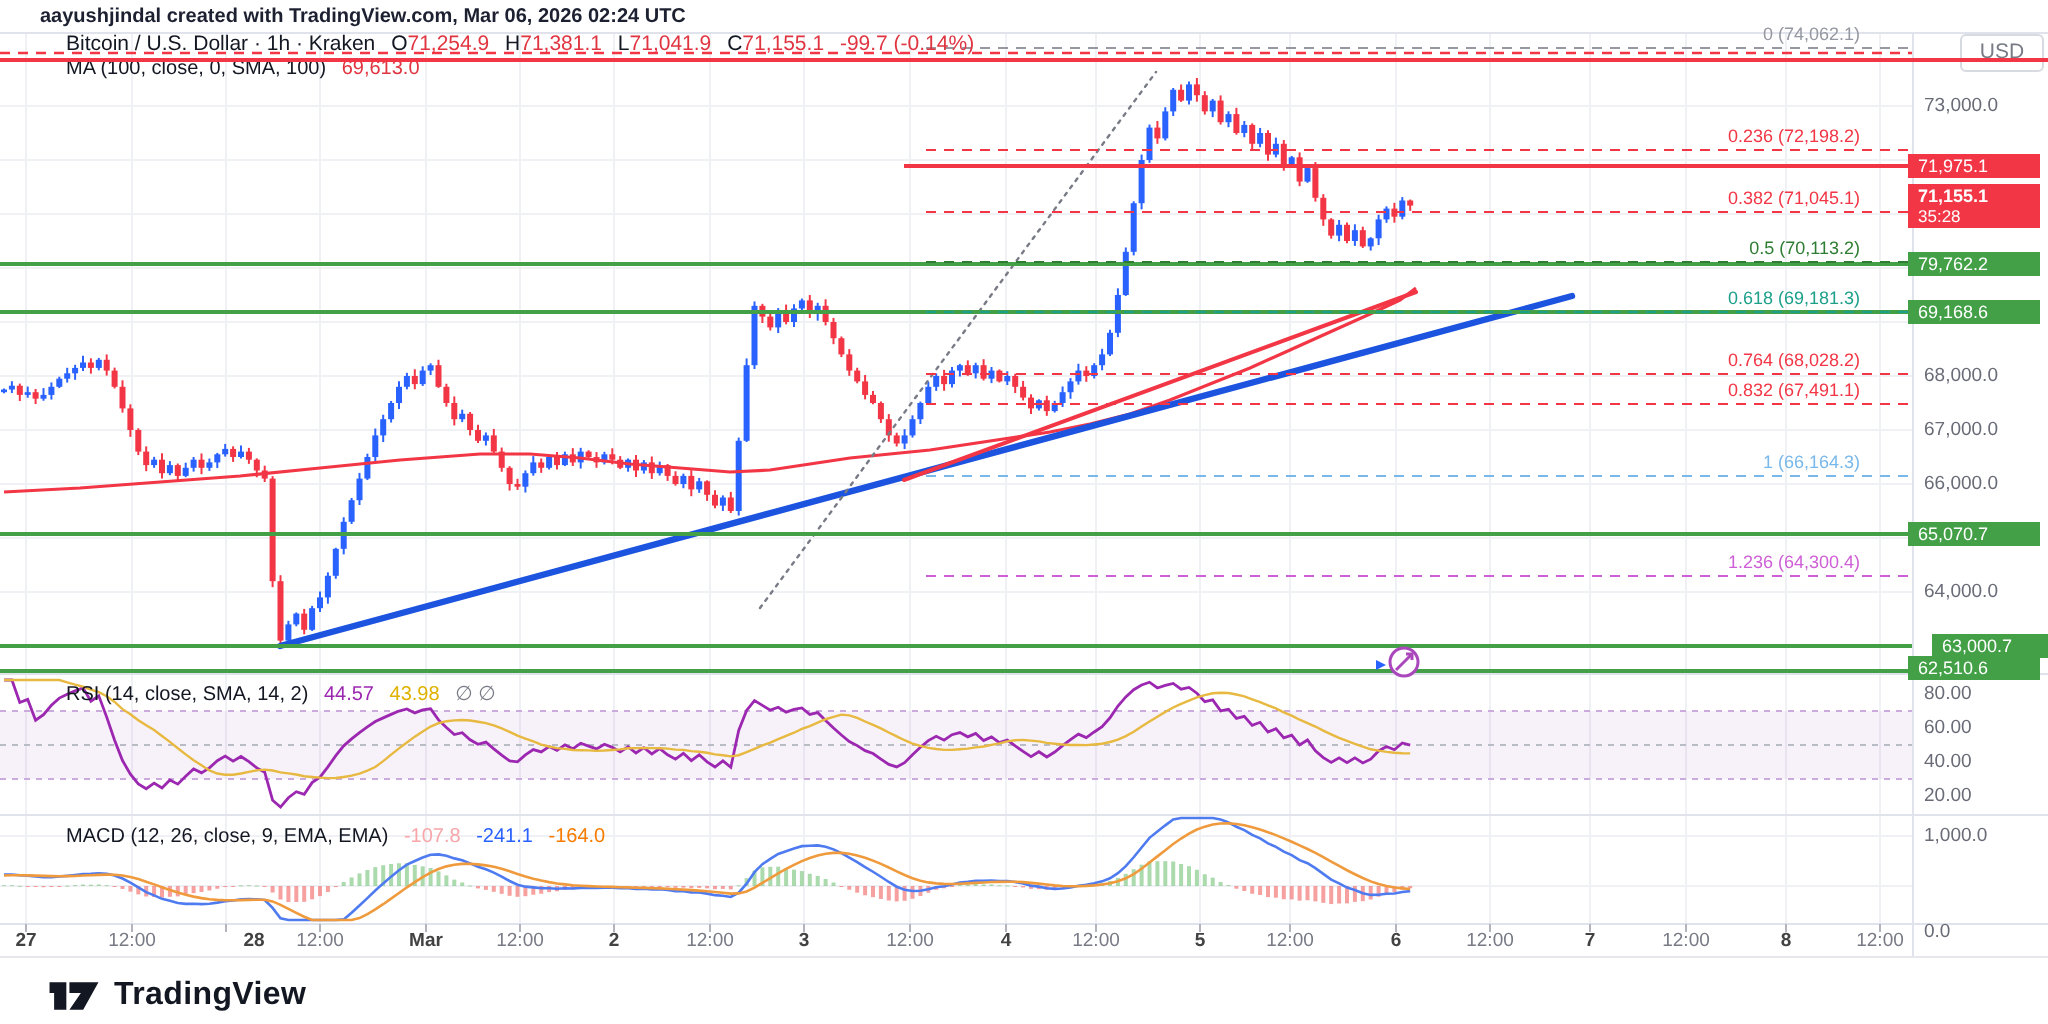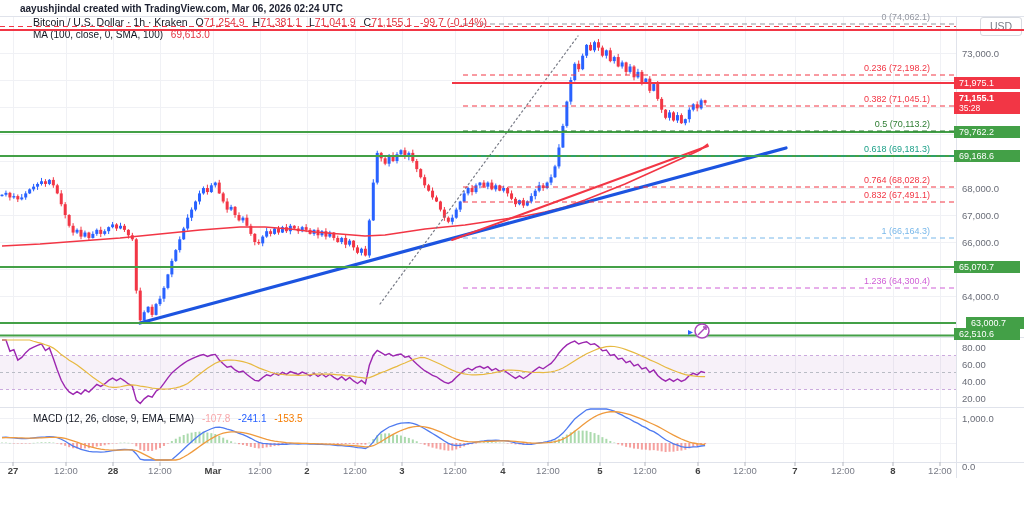--- a/index.html
+++ b/index.html
@@ -679,26 +679,32 @@
     <span class="sp">L</span><span class="v-red">71,041.9</span>
     <span class="sp">C</span><span class="v-red">71,155.1</span>
     <span class="sp v-red">-99.7 (-0.14%)</span>
   </div>
 
   <div id="ma-legend" class="legend-row">
     <span>MA (100, close, 0, SMA, 100)</span>
     <span class="sp v-red">69,613.0</span>
   </div>
 
+  <div id="rsi-legend" class="legend-row">
+    <span>RSI (14, close, SMA, 14, 2)</span>
+    <span class="sp v-purple">44.57</span>
+    <span class="sp v-yellow">43.98</span>
+    <span class="sp v-gray">∅ ∅</span>
+  </div>
 
   <div id="macd-legend" class="legend-row">
     <span>MACD (12, 26, close, 9, EMA, EMA)</span>
     <span class="sp v-pink">-107.8</span>
     <span class="sp v-blue">-241.1</span>
-    <span class="sp v-orange">-153.5</span>
+    <span class="sp v-orange">-164.0</span>
   </div>
 
   <div id="usd-box">USD</div>
 
   <div id="red-top-line"></div>
 
   <div class="frame" style="left:0;top:16px;width:1024px;height:1px;"></div>
   <div class="frame" style="left:956px;top:16px;width:1px;height:462px;"></div>
 
   <div id="overlay">
@@ -724,34 +730,43 @@
       <div class="fib-label" style="top: 73px; color: rgb(242, 54, 69);">0.236 (72,198.2)</div>
       <div class="fib-label" style="top: 104px; color: rgb(242, 54, 69);">0.382 (71,045.1)</div>
       <div class="fib-label" style="top: 129px; color: rgb(46, 125, 50);">0.5 (70,113.2)</div>
       <div class="fib-label" style="top: 154px; color: rgb(28, 160, 137);">0.618 (69,181.3)</div>
       <div class="fib-label" style="top: 185px; color: rgb(242, 54, 69);">0.764 (68,028.2)</div>
       <div class="fib-label" style="top: 200px; color: rgb(242, 54, 69);">0.832 (67,491.1)</div>
       <div class="fib-label" style="top: 236px; color: rgb(121, 184, 234);">1 (66,164.3)</div>
       <div class="fib-label" style="top: 286px; color: rgb(207, 95, 214);">1.236 (64,300.4)</div>
       <div class="time-label major" style="left: 13px;">27</div>
       <div class="time-label" style="left: 66px;">12:00</div>
-      <div class="time-label major" style="left: 113px;">28</div>
+      <div class="time-label major" style="left: 127px;">28</div>
       <div class="time-label" style="left: 160px;">12:00</div>
       <div class="time-label major" style="left: 213px;">Mar</div>
       <div class="time-label" style="left: 260px;">12:00</div>
       <div class="time-label major" style="left: 307px;">2</div>
       <div class="time-label" style="left: 355px;">12:00</div>
       <div class="time-label major" style="left: 402px;">3</div>
       <div class="time-label" style="left: 455px;">12:00</div>
       <div class="time-label major" style="left: 503px;">4</div>
       <div class="time-label" style="left: 548px;">12:00</div>
       <div class="time-label major" style="left: 600px;">5</div>
       <div class="time-label" style="left: 645px;">12:00</div>
       <div class="time-label major" style="left: 698px;">6</div>
       <div class="time-label" style="left: 745px;">12:00</div>
       <div class="time-label major" style="left: 795px;">7</div>
       <div class="time-label" style="left: 843px;">12:00</div>
       <div class="time-label major" style="left: 893px;">8</div>
       <div class="time-label" style="left: 940px;">12:00</div>
     </div>
 
+  <div id="footer">
+    <div id="brand-wrap">
+      <svg width="26" height="22" viewBox="0 0 34 26">
+        <path d="M1 4 h11 v18 h-8 v-11 h-3 z" fill="#131722"></path>
+        <path d="M14 4 h19 l-10 18 h-9 l7.5 -11 h-7.5 z" fill="#131722"></path>
+      </svg>
+      <span id="brand-text">TradingView</span>
+    </div>
+  </div>
 
 </div>
 
 </body></html>

